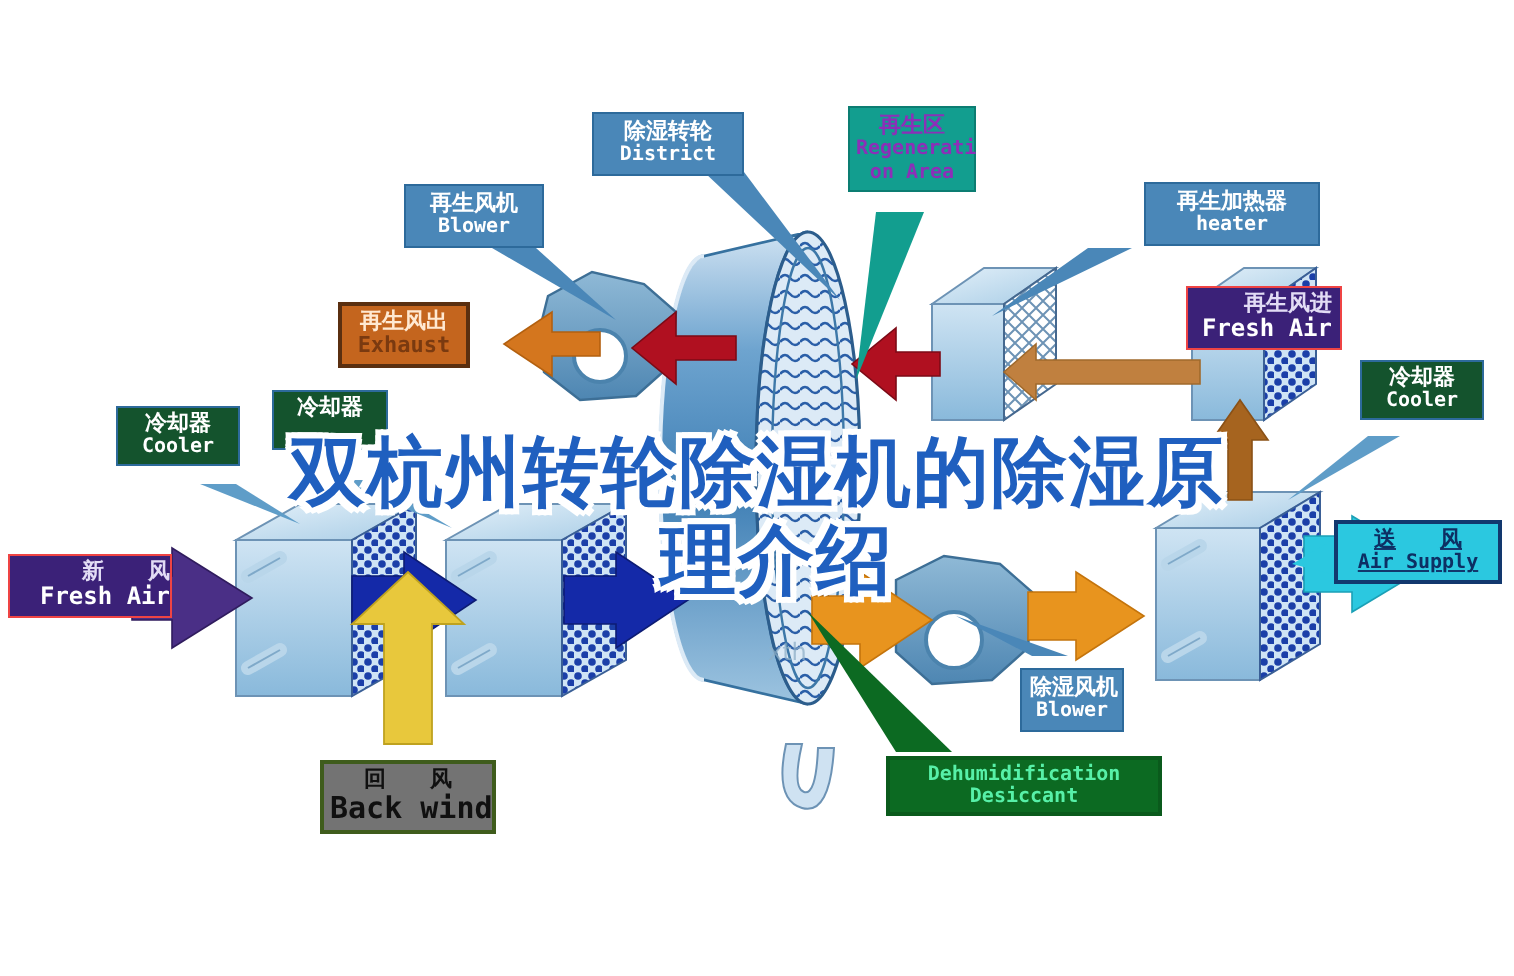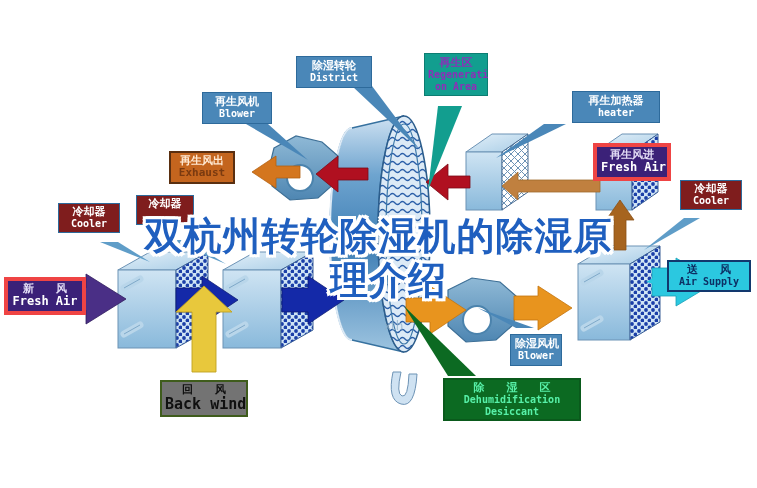--- a/index.html
+++ b/index.html
@@ -12,36 +12,36 @@
        white-space:nowrap;letter-spacing:0px;}
   .lbl .cn{display:block;font-family:"DejaVu Sans","Liberation Sans",sans-serif;font-weight:bold;}
   .lbl .en{display:block;font-family:"DejaVu Sans Mono","Liberation Mono",monospace;font-weight:bold;}
 
   
   .lbl-steel{background:#4a87b8;color:#ffffff;border:1px solid #2d6a9b;}
   .lbl-steel .cn{font-size:11px;}
   .lbl-steel .en{font-size:10px;}
 
   
-  .lbl-lblue{background:#7f1d1d;color:#ffffff;border:1px solid #2d6a9b;}
+  .lbl-lblue{background:#14532d;color:#ffffff;border:1px solid #2d6a9b;}
   .lbl-lblue .cn{font-size:11px;}
   .lbl-lblue .en{font-size:10px;}
 
   
   .lbl-rust{background:#c4651e;color:#f0d8c0;border:2px solid #5a2f10;}
   .lbl-rust .cn{font-size:11px;color:#ffe9d2;}
   .lbl-rust .en{font-size:11px;color:#7a3a10;}
 
   
   .lbl-teal{background:#129e8f;color:#9b3fc4;border:1px solid #0c7d72;}
   .lbl-teal .cn{font-size:11px;color:#8c2fb8;}
   .lbl-teal .en{font-size:10px;color:#8c2fb8;}
 
   
-  .lbl-purple{background:#3b2178;color:#dcd4f2;border:4px solid #ef4444;}
+  .lbl-purple{background:#3b2178;color:#dcd4f2;border:1px solid #ef4444;text-align:right;}
   .lbl-purple .cn{font-size:11px;color:#e2dcf5;}
   .lbl-purple .en{font-size:12px;color:#ffffff;}
 
   
   .lbl-cyan{background:#2bc8e0;color:#12386e;border:2px solid #12386e;}
   .lbl-cyan .cn{font-size:11px;color:#0d2f63;}
   .lbl-cyan .en{font-size:10px;color:#0d2f63;}
 
   
   .lbl-green{background:#0c6a22;color:#49e8a0;border:2px solid #0a5a1c;}
@@ -312,26 +312,25 @@
     <span class="cn"><span>回</span><span class="sp"></span><span>风</span></span>
     <span class="en">Back wind</span>
   </div>
 
   <div class="lbl lbl-steel" style="left:510px;top:334px;width:52px;padding:3px 4px;">
     <span class="cn">除湿风机</span>
     <span class="en">Blower</span>
   </div>
 
   <div class="lbl lbl-green" style="left:443px;top:378px;width:138px;padding:2px 3px;">
-    <span class="cn"><span>除</span><span class="sp"></span><span>湿</span><span class="sp"></span><span>区</span></span>
     <span class="en">Dehumidification</span>
     <span class="en">Desiccant</span>
   </div>
 
-  <div class="lbl lbl-cyan" style="left:667px;top:260px;width:84px;padding:2px 3px;">
+  <div class="lbl lbl-cyan" style="left:667px;top:260px;width:84px;padding:2px 3px;text-decoration:underline;">
     <span class="cn"><span>送</span><span class="sp"></span><span>风</span></span>
     <span class="en">Air Supply</span>
   </div>
 
   <div id="title">
     <span class="tline l1">双杭州转轮除湿机的除湿原</span>
     <span class="tline l2">理介绍</span>
   </div>
 
 </div>

